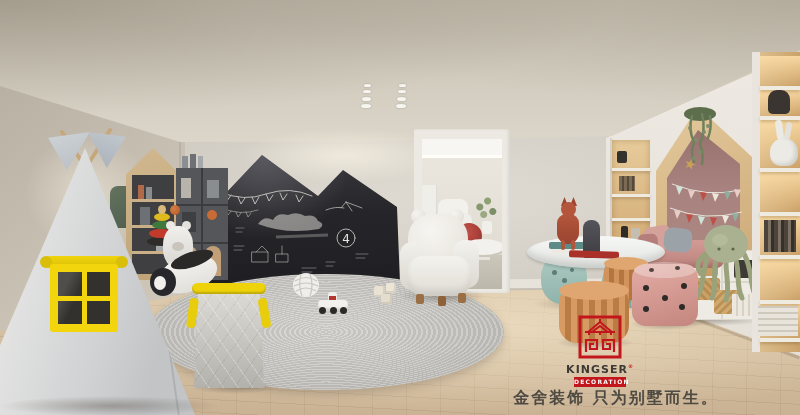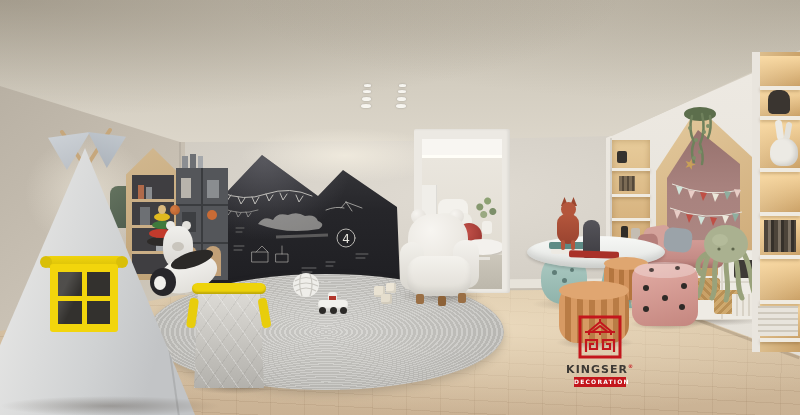--- a/index.html
+++ b/index.html
@@ -346,15 +346,16 @@
         <path d="M11 18 L23 8 L35 18 M15 18 L23 12 L31 18 M23 8 V5" stroke-width="2"></path>
         <path d="M12 18 v3 M23 18 v3 M34 18 v3" stroke-width="2"></path>
         <path d="M9 38 V26 H20 V35 H13 V30 H17" stroke-width="2.2"></path>
         <path d="M37 38 V26 H26 V35 H33 V30 H29" stroke-width="2.2"></path>
       </g>
     </svg>
     <div class="a wm-brand" style="left:60px;top:57px;width:88px;height:13px;">
       <span>KINGSER</span><sup>®</sup>
     </div>
     <div class="a wm-strip" style="left:78px;top:71px;width:52px;height:10px;">DECORATION</div>
+    <div class="a wm-slogan" style="left:8px;top:82px;width:224px;height:20px;">金舍装饰 只为别墅而生。</div>
   </div>
 
 </div>
 
 </body></html>

